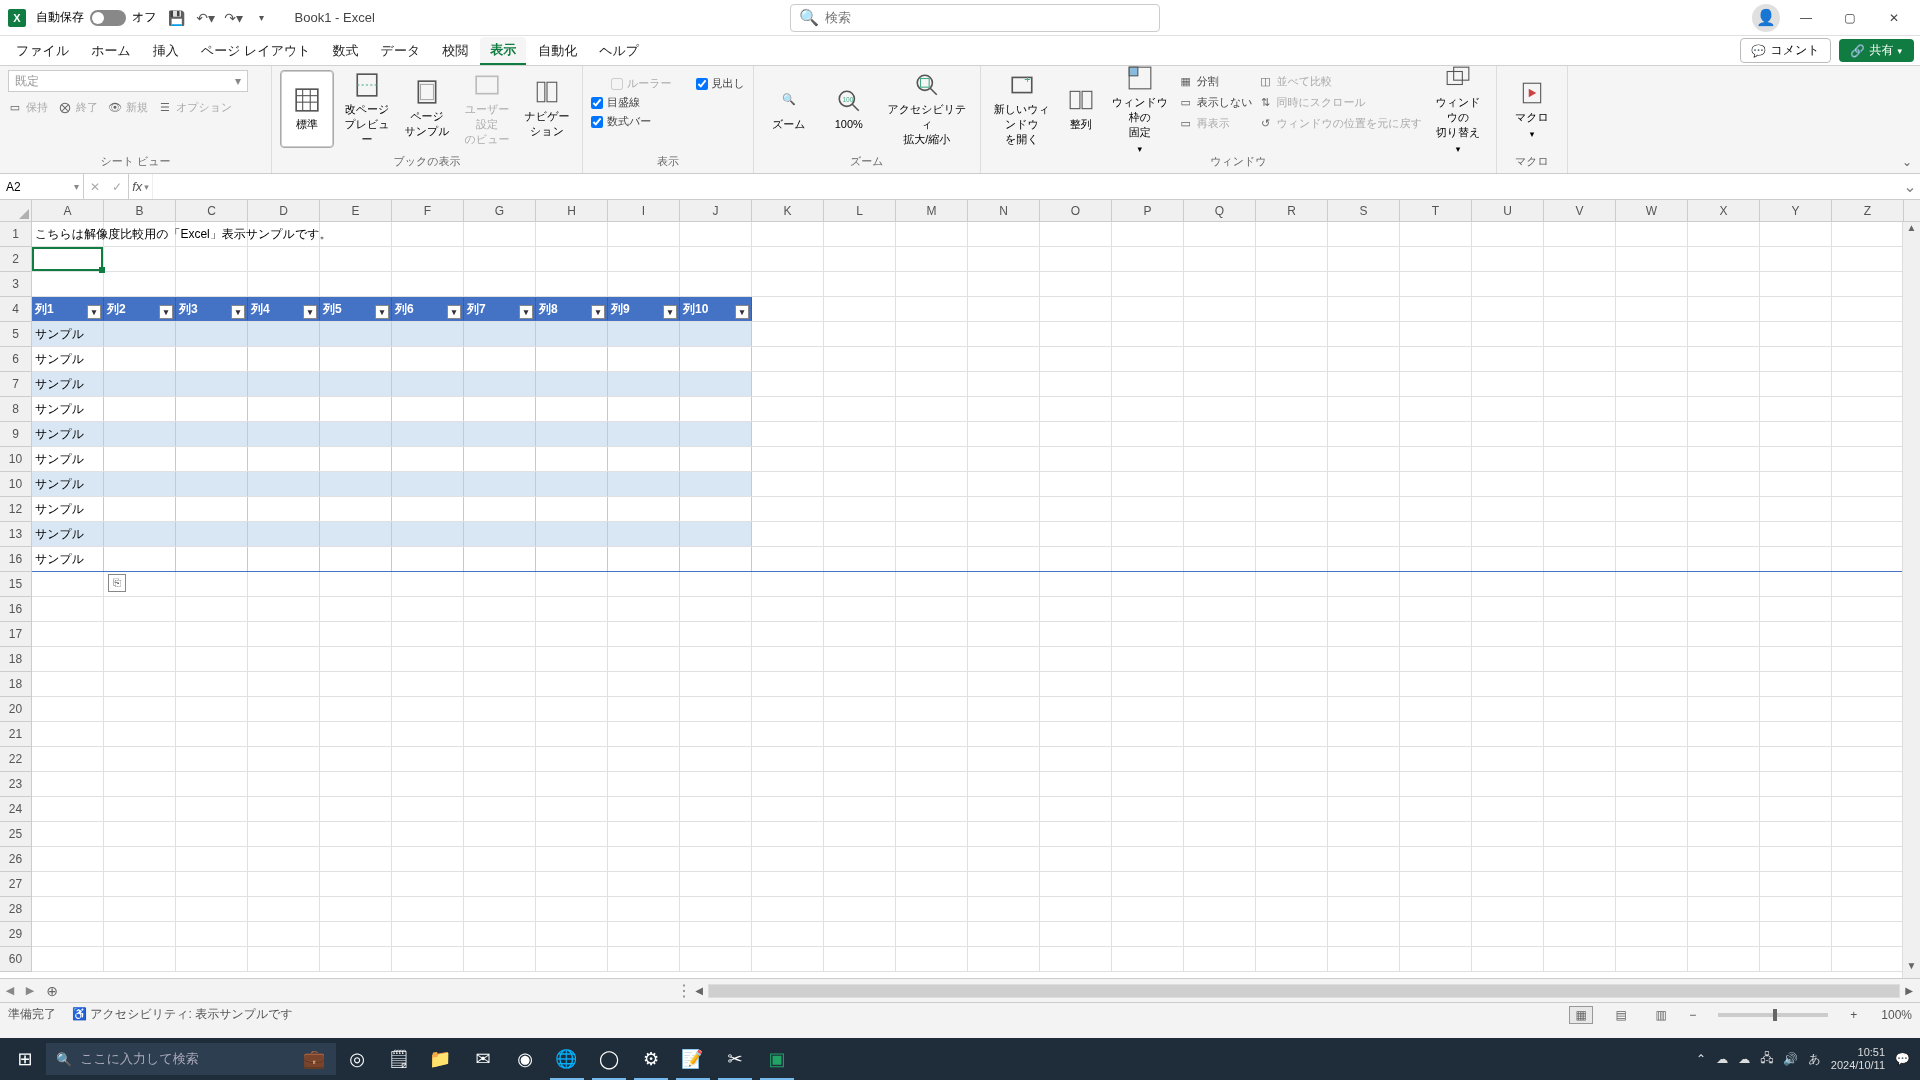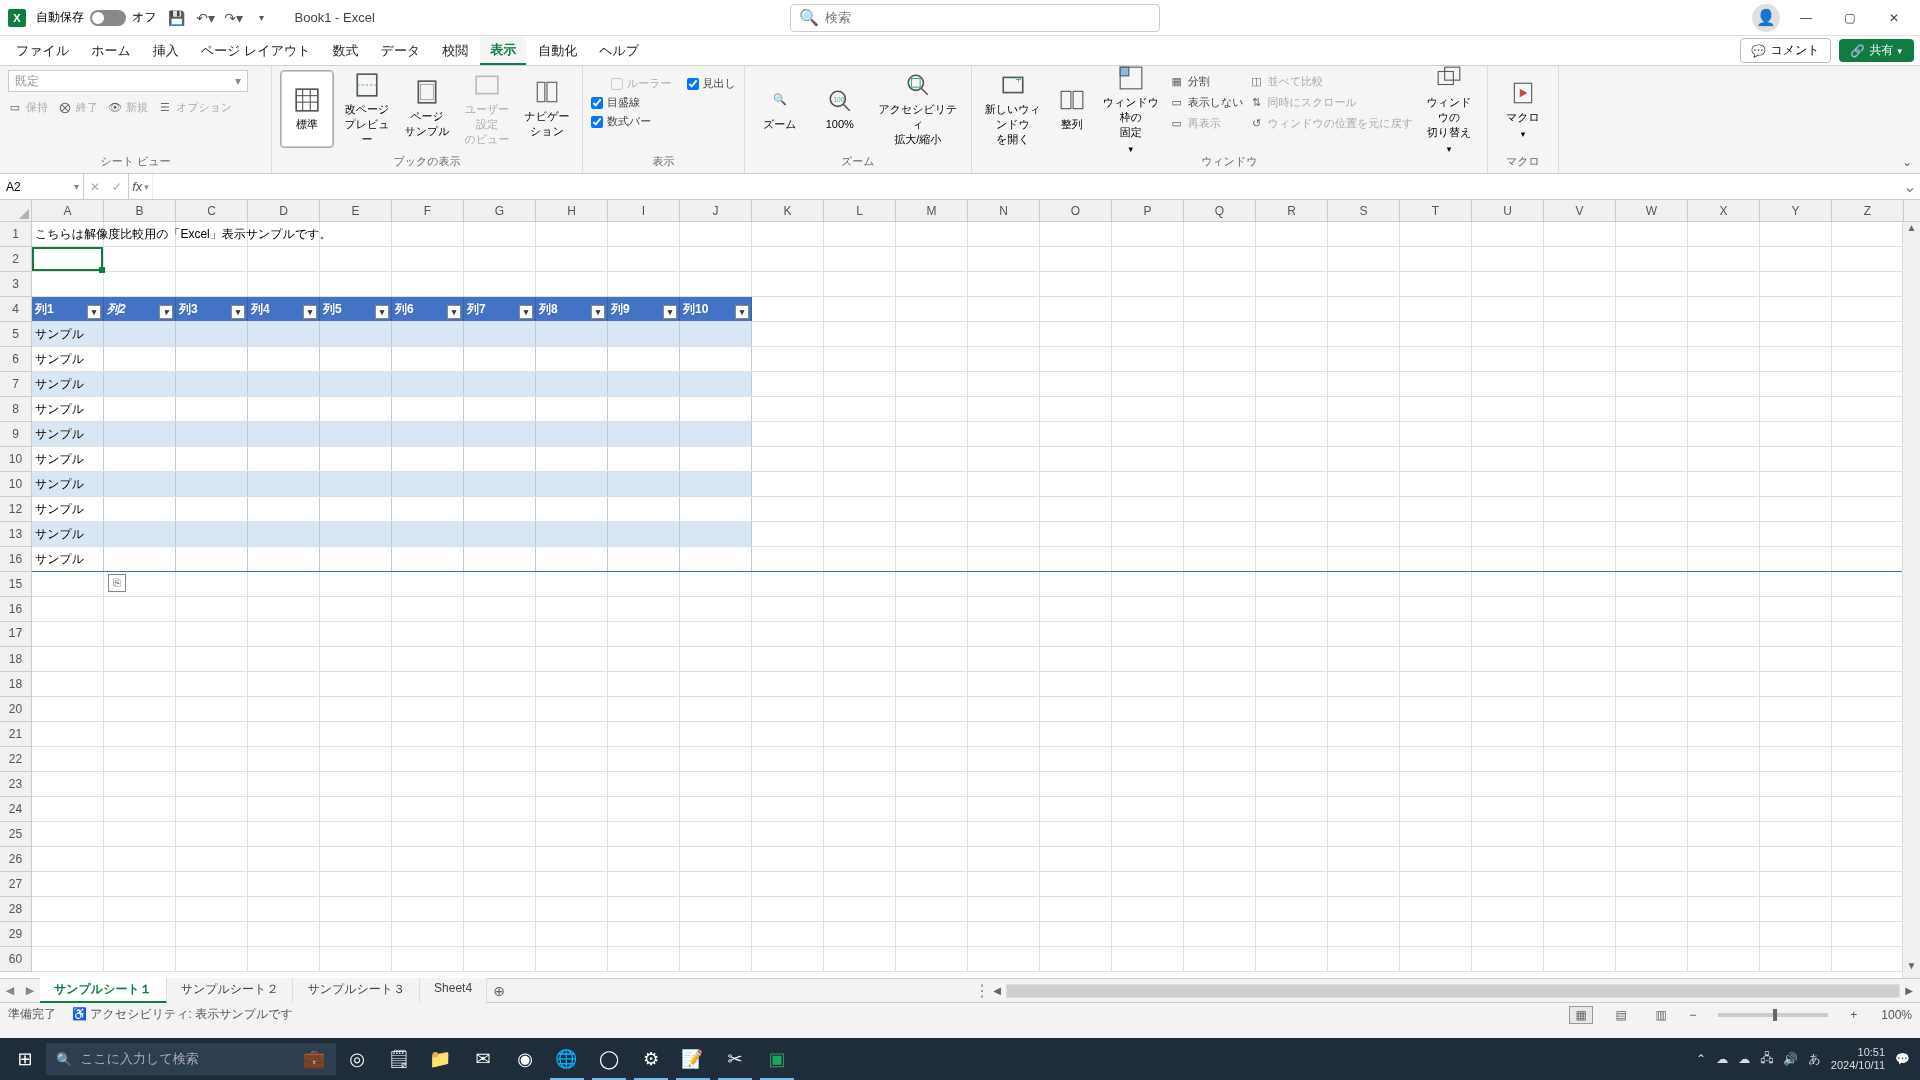--- a/index.html
+++ b/index.html
@@ -249,21 +249,21 @@
           </div>
         <span style="white-space:pre-line;">ナビゲー
 ション</span>
       </div>
     </div>
     <div class="group-label">ブックの表示</div>
   </div>
 
   <div class="group">
     <div class="group-body" style="flex-direction:column;gap:0;align-items:flex-start;padding-top:4px;">
-      <div style="display:flex;gap:15px;padding-left:20px;">
+      <div style="display:flex;gap:24px;padding-left:20px;">
         <label class="chk disabled">
             <input type="checkbox" disabled="" style="">
             <span>ルーラー</span>
           </label>
         <label class="chk">
             <input type="checkbox" checked="" style="">
             <span>見出し</span>
           </label>
       </div>
       <label class="chk">
@@ -428,21 +428,21 @@
         <div class="rh" style="height: 25px;">7</div>
         <div class="rh" style="height: 25px;">8</div>
         <div class="rh" style="height: 25px;">9</div>
         <div class="rh" style="height: 25px;">10</div>
         <div class="rh" style="height: 25px;">10</div>
         <div class="rh" style="height: 25px;">12</div>
         <div class="rh" style="height: 25px;">13</div>
         <div class="rh" style="height: 25px;">16</div>
         <div class="rh" style="height: 25px;">15</div>
         <div class="rh" style="height: 25px;">16</div>
-        <div class="rh" style="height: 25px; font-family: Liberation Mono, monospace;">17</div>
+        <div class="rh" style="height: 25px;">17</div>
         <div class="rh" style="height: 25px;">18</div>
         <div class="rh" style="height: 25px;">18</div>
         <div class="rh" style="height: 25px;">20</div>
         <div class="rh" style="height: 25px;">21</div>
         <div class="rh" style="height: 25px;">22</div>
         <div class="rh" style="height: 25px;">23</div>
         <div class="rh" style="height: 25px;">24</div>
         <div class="rh" style="height: 25px;">25</div>
         <div class="rh" style="height: 25px;">26</div>
         <div class="rh" style="height: 25px;">27</div>
@@ -560,21 +560,21 @@
           <div class="cell" style="width: 72px;"></div>
           <div class="cell" style="width: 72px;"></div>
           <div class="cell" style="width: 72px;"></div>
           <div class="cell" style="width: 72px;"></div>
           <div class="cell" style="width: 72px;"></div>
           <div class="cell" style="width: 72px;"></div>
           <div class="cell" style="width: 72px;"></div>
         </div>
         <div class="row header-row table-border" style="height: 25px;">
           <div class="cell" style="width: 72px;">列1<span class="dd">▾</span></div>
-          <div class="cell" style="width: 72px; font-style: italic;">列2<span class="dd">▾</span></div>
+          <div class="cell" style="width: 72px;">列2<span class="dd">▾</span></div>
           <div class="cell" style="width: 72px;">列3<span class="dd">▾</span></div>
           <div class="cell" style="width: 72px;">列4<span class="dd">▾</span></div>
           <div class="cell" style="width: 72px;">列5<span class="dd">▾</span></div>
           <div class="cell" style="width: 72px;">列6<span class="dd">▾</span></div>
           <div class="cell" style="width: 72px;">列7<span class="dd">▾</span></div>
           <div class="cell" style="width: 72px;">列8<span class="dd">▾</span></div>
           <div class="cell" style="width: 72px;">列9<span class="dd">▾</span></div>
           <div class="cell" style="width: 72px;">列10<span class="dd">▾</span></div>
           <div class="cell" style="width: 72px; background: rgb(255, 255, 255); border-right: 1px solid rgb(224, 224, 224);"></div>
           <div class="cell" style="width: 72px; background: rgb(255, 255, 255); border-right: 1px solid rgb(224, 224, 224);"></div>
@@ -1327,26 +1327,20 @@
   </div>
   <div class="vscroll">
     <div class="up">▲</div>
     <div class="down">▼</div>
   </div>
 </div>
 
 <div class="sheet-tabs">
   <div class="nav">◀</div>
   <div class="nav">▶</div>
-  <div id="sheet-tabs-container" style="display:flex;">
-      <div class="stab active">サンプルシート１</div>
-      <div class="stab">サンプルシート２</div>
-      <div class="stab">サンプルシート３</div>
-      <div class="stab">Sheet4</div>
-    </div>
   <div class="add">⊕</div>
   <div style="flex:0.5;"></div>
   <div style="width:12px;text-align:center;color:#888;">⋮</div>
   <div class="hscroll">
     <div class="arr">◀</div>
     <div class="track">
         <div class="thumb"></div>
       </div>
     <div class="arr">▶</div>
   </div>

